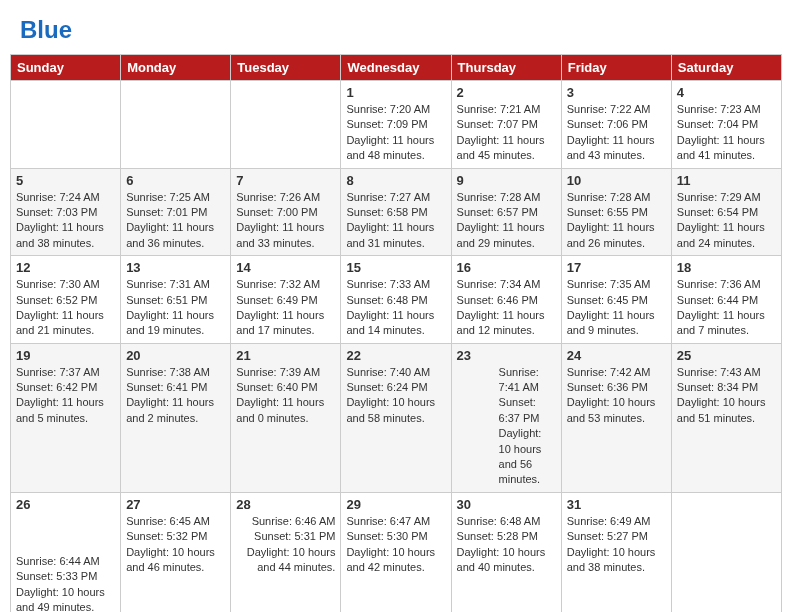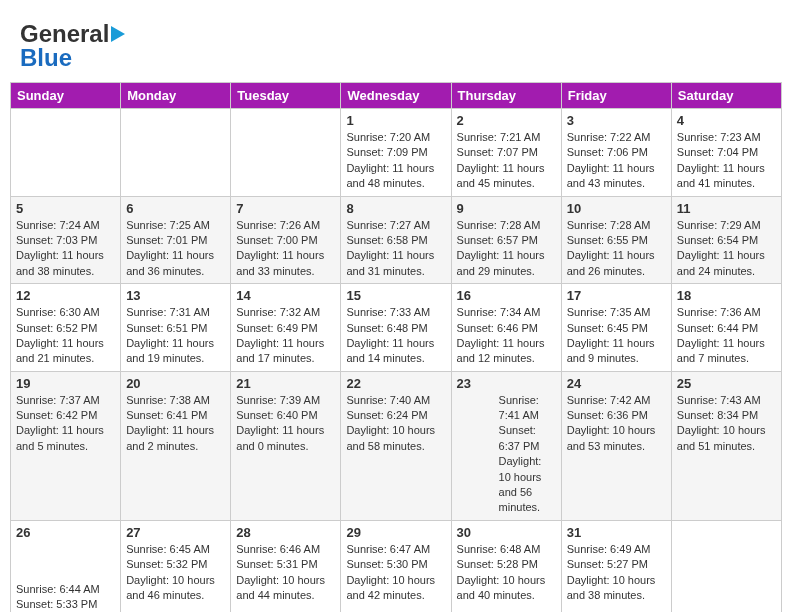--- a/index.html
+++ b/index.html
@@ -42,21 +42,21 @@
     .location {
       font-size: 14px;
       color: #555;
     }
     .calendar {
       width: 100%;
       border-collapse: collapse;
       margin-top: 5px;
     }
     .calendar th {
-      background-color: #a21caf;
+      background-color: #b91c1c;
       color: #fff;
       text-align: left;
       padding: 5px 6px;
       font-size: 13px;
       font-weight: bold;
       border: 1px solid #ccc;
     }
     .calendar td {
       border: 1px solid #ccc;
       vertical-align: top;
@@ -83,24 +83,20 @@
     }
     .empty-cell {
       background: #fff !important;
     }
   </style>
 </head>
 <body>
 
 <div class="header">
   <div class="logo">
-    <div style="display:flex;align-items:center;">
-      <span style="font-size:24px;font-weight:bold;color:#333;">General</span>
-      <span class="logo-arrow"></span>
-    </div>
     <span style="font-size:24px;font-weight:bold;color:#1a6bbf;margin-top:-4px;">Blue</span>
   </div>
   <div class="title-block">
     <div class="month-title"></div>
     <div class="location"></div>
   </div>
 </div>
 
 <table class="calendar">
   <thead>
@@ -184,21 +180,21 @@
         <td>
           <span class="day-num">11</span>
           <div class="day-info" style="white-space: pre-line;">Sunrise: 7:29 AM
 Sunset: 6:54 PM
 Daylight: 11 hours and 24 minutes.</div>
         </td>
       </tr>
       <tr>
         <td>
           <span class="day-num">12</span>
-          <div class="day-info" style="white-space: pre-line;">Sunrise: 6:30 AM
+          <div class="day-info" style="white-space: pre-line;">Sunrise: 7:30 AM
 Sunset: 6:52 PM
 Daylight: 11 hours and 21 minutes.</div>
         </td>
         <td>
           <span class="day-num">13</span>
           <div class="day-info" style="white-space: pre-line;">Sunrise: 7:31 AM
 Sunset: 6:51 PM
 Daylight: 11 hours and 19 minutes.</div>
         </td>
         <td>
@@ -284,21 +280,21 @@
 Daylight: 10 hours and 49 minutes.</div>
         </td>
         <td>
           <span class="day-num">27</span>
           <div class="day-info" style="white-space: pre-line;">Sunrise: 6:45 AM
 Sunset: 5:32 PM
 Daylight: 10 hours and 46 minutes.</div>
         </td>
         <td>
           <span class="day-num">28</span>
-          <div class="day-info" style="white-space: pre-line;">Sunrise: 6:46 AM
+          <div class="day-info" style="white-space: pre-line; text-align: right;">Sunrise: 6:46 AM
 Sunset: 5:31 PM
 Daylight: 10 hours and 44 minutes.</div>
         </td>
         <td>
           <span class="day-num">29</span>
           <div class="day-info" style="white-space: pre-line;">Sunrise: 6:47 AM
 Sunset: 5:30 PM
 Daylight: 10 hours and 42 minutes.</div>
         </td>
         <td>

